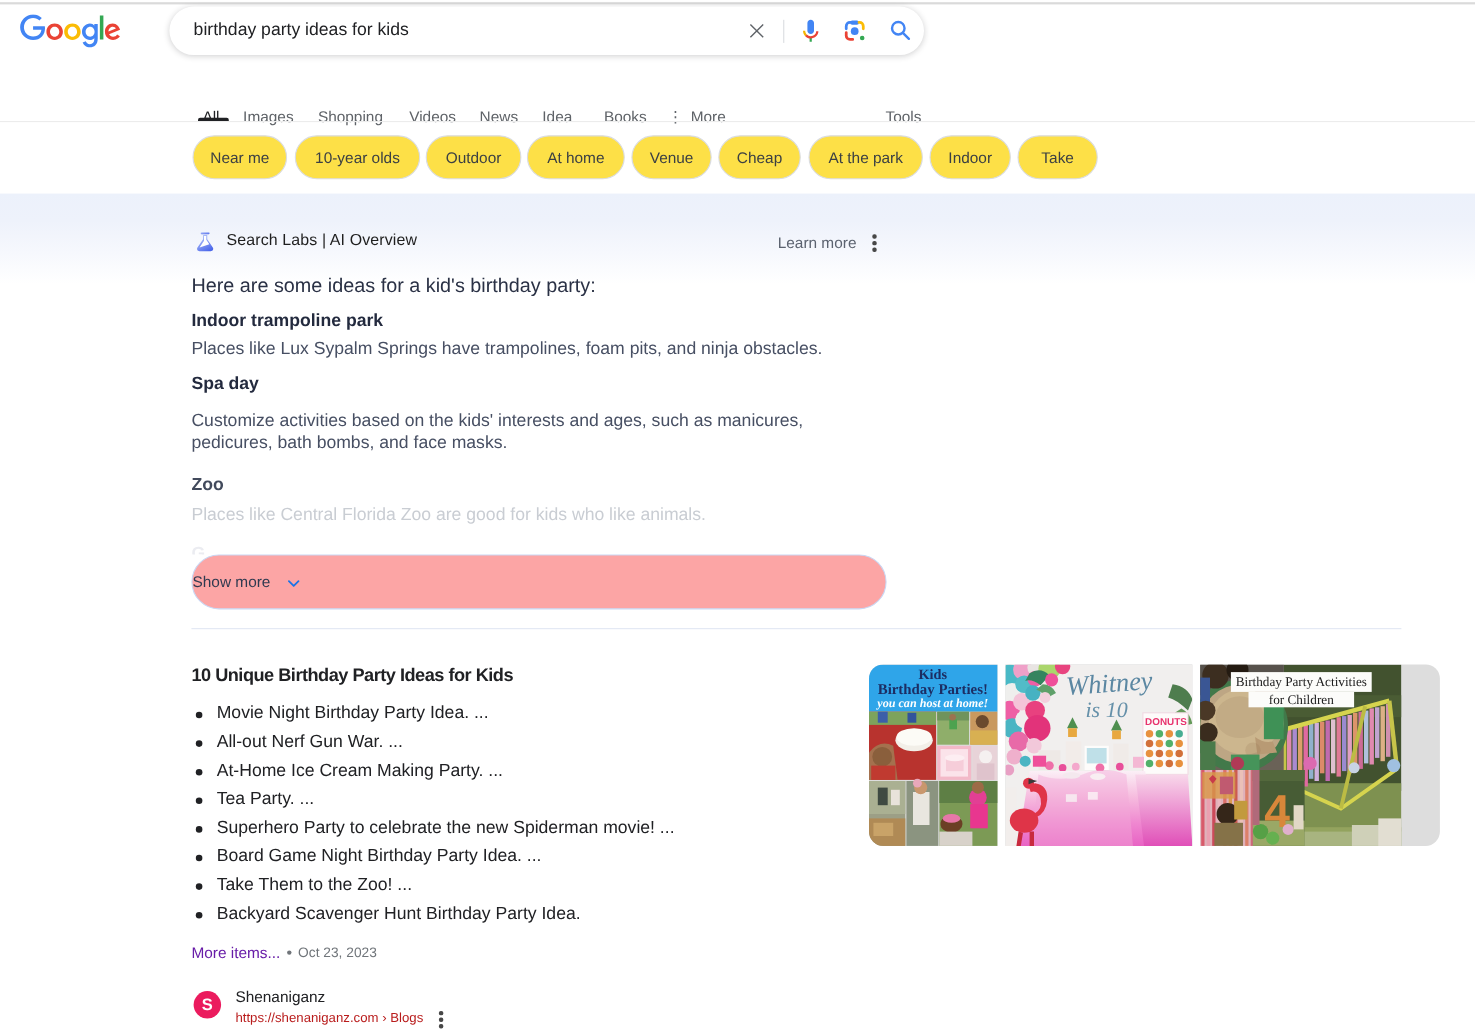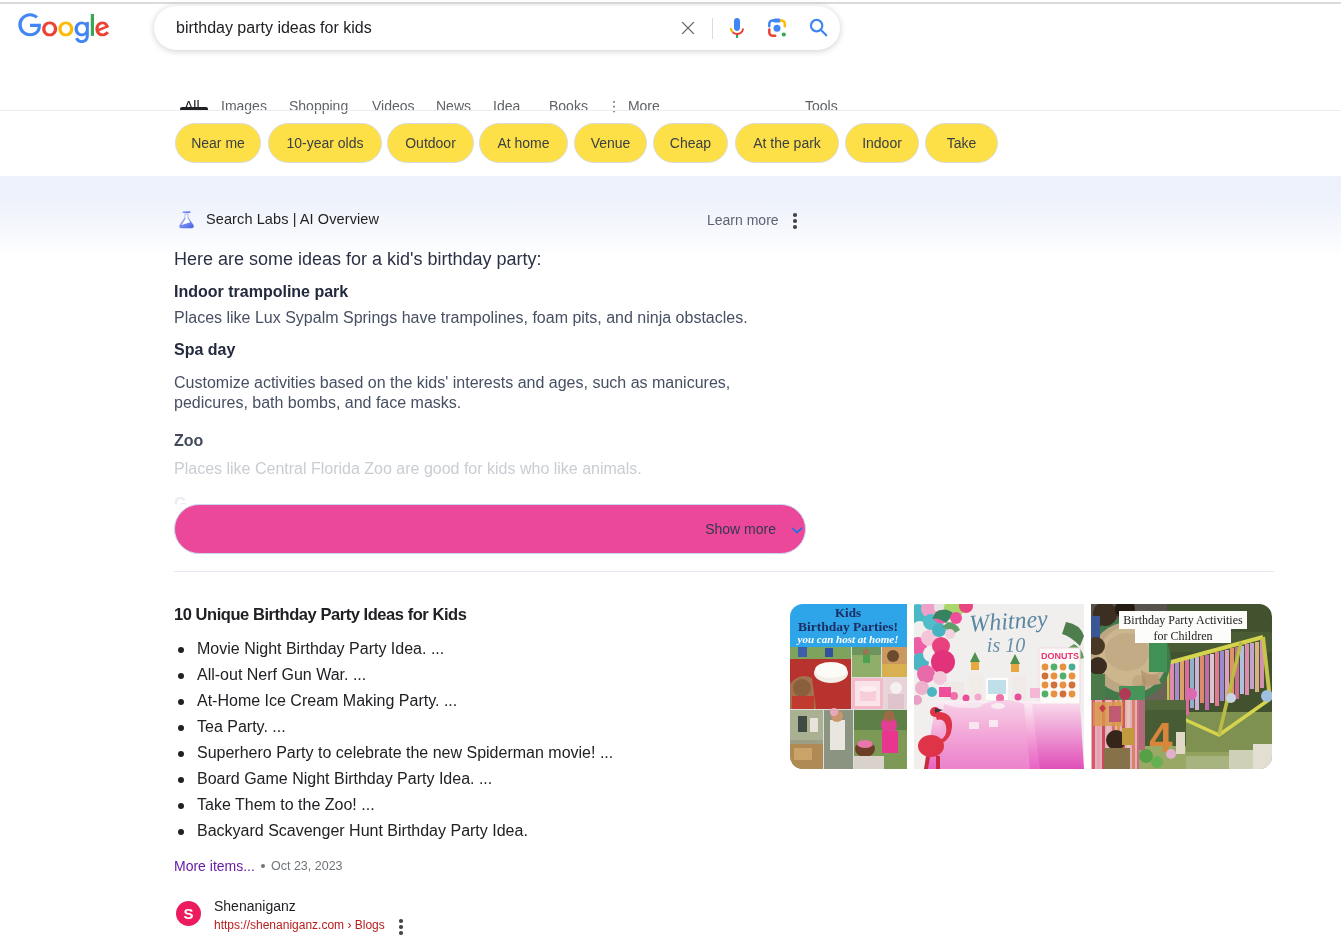--- a/index.html
+++ b/index.html
@@ -30,40 +30,40 @@
 #learnmore { position:absolute; left:707px; top:212px; font-size:14px; color:#5c6370; }
 .vdots { position:absolute; width:4px; height:16px; }
 .vdots span { position:absolute; left:0; width:3.5px; height:3.5px; border-radius:50%; background:#474747; }
 .vdots span:nth-child(1){top:0;} .vdots span:nth-child(2){top:6px;} .vdots span:nth-child(3){top:12px;}
 
 .aih { position:absolute; left:174px; font-size:16px; font-weight:bold; color:#232a3e; }
 .aib { position:absolute; left:174px; font-size:16px; color:#474f63; line-height:20.5px; }
 #aitle { position:absolute; left:174px; top:249px; font-size:18px; color:#2a3145; }
 
 #showmore { position:absolute; left:174px; top:504px; width:632px; height:50px; border:1px solid #c9d7f3;
-  border-radius:25px; background:#ec4899; display:flex; align-items:center; justify-content:flex-end; }
+  border-radius:25px; background:#fca5a5; display:flex; align-items:center; justify-content:flex-start; }
 #showmore .t { font-size:14px; color:#303a50; }
 #smdiv { position:absolute; left:174px; top:571px; width:1100px; height:1px; background:#e2e7f3; }
 
 #rtitle { position:absolute; left:174px; top:605px; font-size:16.5px; letter-spacing:-0.45px; font-weight:bold; color:#202124; }
 .li { position:absolute; left:197px; font-size:16px; color:#202124; }
 .dot { position:absolute; left:177.5px; width:6px; height:6px; border-radius:50%; background:#202124; }
 #moreitems { position:absolute; left:174px; top:858px; font-size:14px; color:#681da8; }
 #sepdot { position:absolute; left:261px; top:863.5px; width:4px; height:4px; border-radius:50%; background:#70757a; }
 #datesep { position:absolute; left:271px; top:859px; font-size:12.5px; color:#70757a; }
 #favicon { position:absolute; left:176px; top:901px; width:25px; height:25px; border-radius:50%;
   background:#eb1b5e; color:#fff; display:flex; align-items:center; justify-content:center;
   font-size:15px; font-weight:bold; }
 #brand { position:absolute; left:214px; top:897.5px; font-size:14px; color:#202124; }
 #url { position:absolute; left:214px; top:918px; font-size:12px; color:#b91c1c; }
 
 .img { position:absolute; top:604px; height:165px; overflow:hidden; background:#ddd; }
 #img1 { left:790px; width:117px; border-radius:13px 0 0 13px; }
 #img2 { left:914px; width:170px; }
-#img3 { left:1091px; width:181px; border-radius:0 13px 13px 0; }
+#img3 { left:1091px; width:218px; border-radius:0 13px 13px 0; }
 </style>
 </head>
 <body>
 <div id="page">
   <div id="topline"></div>
 
   <svg class="abs" style="left:18px; top:13px;" width="92" height="31" viewBox="0 0 272 92">
     <path fill="#EA4335" d="M115.75 47.18c0 12.77-9.99 22.18-22.25 22.18s-22.25-9.41-22.25-22.18C71.25 34.32 81.24 25 93.5 25s22.25 9.32 22.25 22.18zm-9.74 0c0-7.98-5.79-13.44-12.51-13.44S80.99 39.2 80.99 47.18c0 7.9 5.79 13.44 12.51 13.44s12.51-5.55 12.51-13.44z"></path>
     <path fill="#FBBC05" d="M163.75 47.18c0 12.77-9.99 22.18-22.25 22.18s-22.25-9.41-22.25-22.18c0-12.85 9.99-22.18 22.25-22.18s22.25 9.32 22.25 22.18zm-9.74 0c0-7.98-5.79-13.44-12.51-13.44s-12.51 5.46-12.51 13.44c0 7.9 5.79 13.44 12.51 13.44s12.51-5.55 12.51-13.44z"></path>
     <path fill="#4285F4" d="M209.75 26.34v39.82c0 16.38-9.66 23.07-21.08 23.07-10.75 0-17.22-7.19-19.66-13.07l8.48-3.53c1.51 3.61 5.21 7.87 11.17 7.87 7.31 0 11.84-4.51 11.84-13v-3.19h-.34c-2.18 2.69-6.38 5.04-11.68 5.04-11.09 0-21.25-9.66-21.25-22.09 0-12.52 10.16-22.26 21.25-22.26 5.29 0 9.49 2.35 11.68 4.96h.34v-3.61h9.25zm-8.56 20.92c0-7.81-5.21-13.52-11.84-13.52-6.72 0-12.35 5.71-12.35 13.52 0 7.73 5.63 13.36 12.35 13.36 6.63 0 11.84-5.63 11.84-13.36z"></path>

